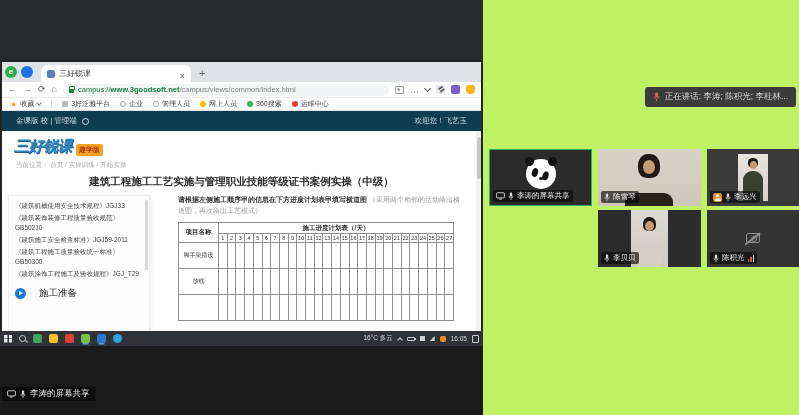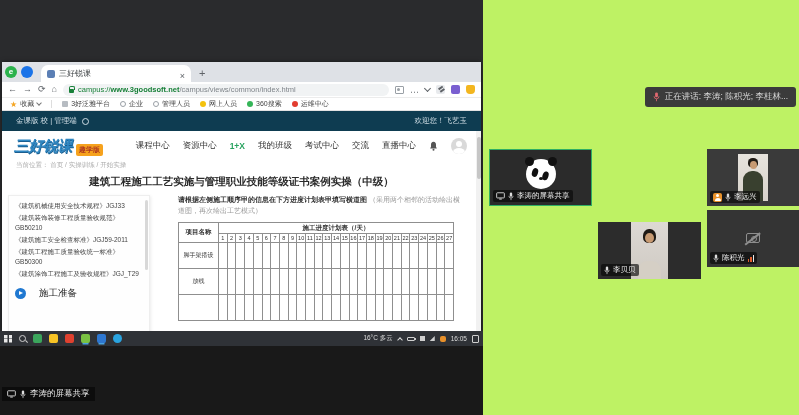--- a/index.html
+++ b/index.html
@@ -125,21 +125,21 @@
   
   .panel { position:absolute; left:483px; top:0; width:316px; height:415px; background:#bef264; }
   .pill { position:absolute; right:3px; top:87px; height:20px; background:#3b3b3b; border-radius:3px; display:flex; align-items:center; gap:5px; padding:0 8px; }
   .pill .t { font-size:8.5px; color:#d8d8d8; white-space:nowrap; }
 
   .tile { position:absolute; background:#2f2f2f; overflow:hidden; }
   .t1 { left:6px;   top:149px; width:103px; height:57px; border:1.5px solid #2fae63; background:#2b2b2b; }
   .t2 { left:115px; top:149px; width:103px; height:57px; background:linear-gradient(#d8d2c8,#cfc7ba); }
   .t3 { left:224px; top:149px; width:92px;  height:57px; background:#3a3a3a;padding-left:12px; }
   .t4 { left:6px;   top:210px; width:103px; height:57px; background:linear-gradient(90deg,#b9b9b5,#d6d6d1 70%,#cfc6b4); }
-  .t5 { left:115px; top:222px; width:103px; height:57px; background:#2c2c2c; }
+  .t5 { left:115px; top:210px; width:103px; height:57px; background:#2c2c2c; }
   .t6 { left:224px; top:210px; width:92px;  height:57px; background:#343434; }
 
   .namebadge { position:absolute; left:3px; bottom:3px; background:rgba(8,8,8,.65); border-radius:2px; display:flex; align-items:center; gap:3px; padding:1px 3px; max-width:95%; }
   .namebadge .n { font-size:7.5px; color:#ececec; white-space:nowrap; overflow:hidden; }
 
   
   .panda { position:absolute; left:36px; top:9px; width:30px; height:30px; background:#fff; border-radius:50%; }
   .panda::before,.panda::after { content:""; position:absolute; width:9px; height:9px; background:#111; border-radius:50%; top:-2px; }
   .panda::before { left:-1px; } .panda::after { right:-1px; }
   .panda .eyes { position:absolute; left:6px; top:9px; width:6px; height:9px; background:#111; border-radius:50%; transform:rotate(18deg); box-shadow:11px 0 0 #111; }
@@ -252,34 +252,20 @@
         <span>金课版 校 | 管理端</span>
         <span class="gearico"></span>
       </span>
     <span class="txt">欢迎您！飞艺玉</span>
   </div>
 
   <div class="page">
     <div class="page-header">
       <span class="logo">三好锐课</span>
       <span class="logo-badge">趣学版</span>
-      <div class="nav">
-        <span>课程中心</span>
-        <span>资源中心</span>
-        <span class="accent">1+X</span>
-        <span>我的班级</span>
-        <span>考试中心</span>
-        <span>交流</span>
-        <span>直播中心</span>
-        <svg class="bell" width="9" height="10" viewBox="0 0 10 12">
-            <path d="M5 1 C2.8 1 2 2.8 2 4.5 L2 7 L1 9 L9 9 L8 7 L8 4.5 C8 2.8 7.2 1 5 1 Z" fill="#555"></path>
-            <circle cx="5" cy="10.5" r="1.2" fill="#555"></circle>
-          </svg>
-        <span class="avatar"></span>
-      </div>
     </div>
 
     <div class="breadcrumb">当前位置： 首页 / 实操训练 / 开始实操</div>
     <div class="heading">建筑工程施工工艺实施与管理职业技能等级证书案例实操（中级）</div>
 
     <div class="content">
       <div class="sidebar">
         <div id="doc-list">
             <div class="doc">《建筑机械使用安全技术规程》JGJ33</div>
             <div class="doc">《建筑装饰装修工程质量验收规范》GB50210</div>
@@ -496,20 +482,33 @@
         </svg>
       <svg class="mic" width="6" height="9" viewBox="0 0 10 14">
           <rect x="3" y="0.5" width="4" height="7" rx="2" fill="#ddd"></rect>
           <path d="M1.5 6a3.5 3.5 0 0 0 7 0" stroke="#ddd" stroke-width="1.2" fill="none"></path>
           <rect x="4.4" y="10" width="1.2" height="3" fill="#ddd"></rect>
         </svg>
       <span class="n">李涛的屏幕共享</span>
     </div>
   </div>
 
+  <div class="tile t2">
+    <span class="p-hair"></span>
+    <span class="p-face"></span>
+    <span class="p-torso"></span>
+    <div class="namebadge">
+      <svg class="mic" width="6" height="9" viewBox="0 0 10 14">
+          <rect x="3" y="0.5" width="4" height="7" rx="2" fill="#ddd"></rect>
+          <path d="M1.5 6a3.5 3.5 0 0 0 7 0" stroke="#ddd" stroke-width="1.2" fill="none"></path>
+          <rect x="4.4" y="10" width="1.2" height="3" fill="#ddd"></rect>
+        </svg>
+      <span class="n">陈雪琴</span>
+    </div>
+  </div>
 
   <div class="tile t3">
     <span class="mini-portrait"></span>
     <span class="p-hair"></span>
     <span class="p-face"></span>
     <span class="p-torso"></span>
     <div class="namebadge">
       <span class="hand-badge"></span>
       <svg class="mic" width="6" height="9" viewBox="0 0 10 14">
           <rect x="3" y="0.5" width="4" height="7" rx="2" fill="#ddd"></rect>

